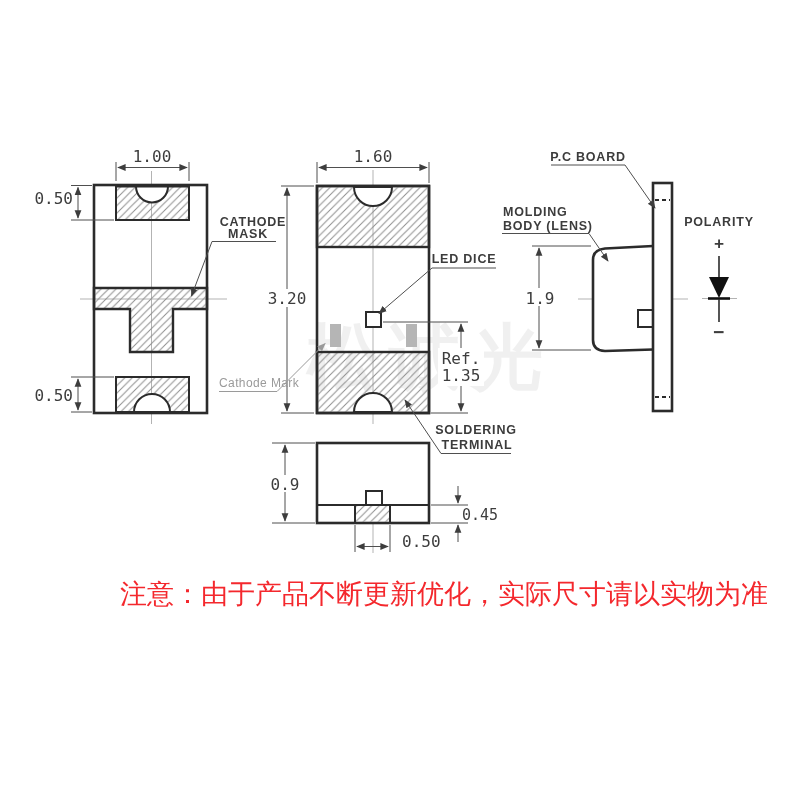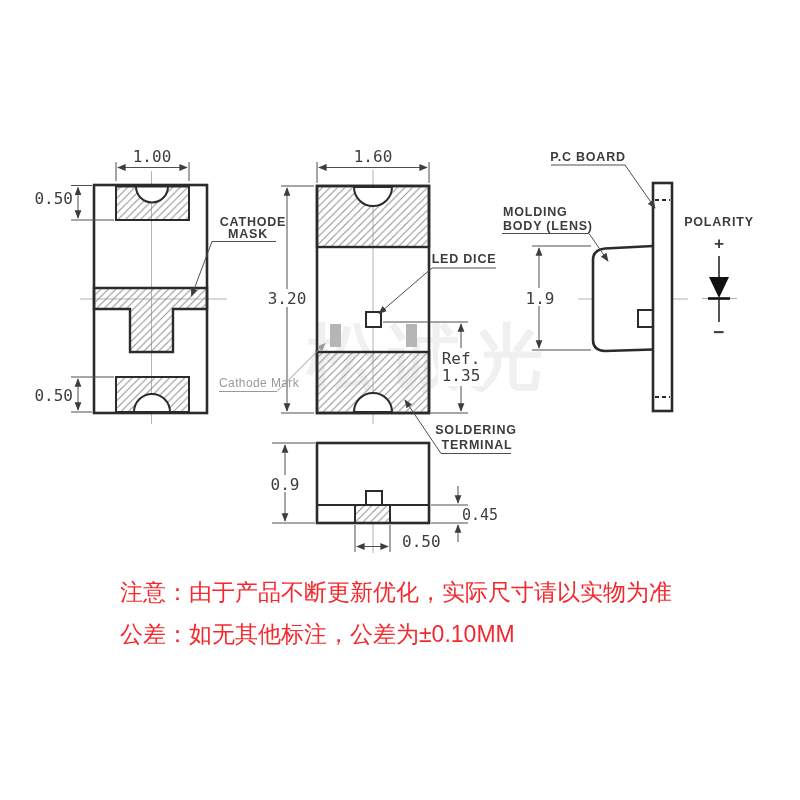--- a/index.html
+++ b/index.html
@@ -5,21 +5,21 @@
   html,body{margin:0;padding:0;background:#ffffff;}
   .stage{position:relative;width:800px;height:800px;background:#fff;overflow:hidden;
          font-family:"Liberation Sans",sans-serif;}
   svg text{user-select:none;}
   .dim{font-family:"DejaVu Sans Mono",monospace;font-size:16px;fill:#3d3d3d;}
   .dim-sm{font-family:"DejaVu Sans Mono",monospace;font-size:15px;fill:#3d3d3d;}
   .lbl{font-family:"Liberation Sans",sans-serif;font-size:12.5px;letter-spacing:0.8px;fill:#3c3c3c;font-weight:600;}
   .lbl-gray{font-family:"Liberation Sans",sans-serif;font-size:12px;letter-spacing:0.4px;fill:#9a9a9a;}
   .wm{font-family:"Liberation Sans",sans-serif;font-size:72px;letter-spacing:10px;fill:#000;opacity:0.055;font-weight:700;}
   .notes{position:absolute;left:120px;top:581px;color:#f4282d;
-         font-size:23px;line-height:1.0;font-family:"Liberation Sans",sans-serif;}
+         font-size:27px;line-height:1.0;font-family:"Liberation Sans",sans-serif;}
   .notes div{margin-bottom:19px;white-space:nowrap;}
 </style>
 </head>
 <body>
 
 <div class="stage">
 
 <svg width="800" height="800" viewBox="0 0 800 800">
   <defs>
     <pattern id="hatch" width="7.5" height="7.5" patternUnits="userSpaceOnUse">
@@ -203,16 +203,15 @@
     <path d="M709,277 L729,277 L719,298 Z" fill="#111"></path>
     <line x1="708" y1="298.5" x2="730" y2="298.5" stroke="#111" stroke-width="2.6"></line>
     <line x1="719" y1="299" x2="719" y2="322" stroke="#2b2b2b" stroke-width="1.6"></line>
     <text x="719" y="338" text-anchor="middle" style="font:bold 18px 'DejaVu Sans Mono',monospace;fill:#3d3d3d">−</text>
   </g>
 </svg>
 
 
 <div class="notes">
   <div>注意：由于产品不断更新优化，实际尺寸请以实物为准</div>
-  <div>公差：如无其他标注，公差为±0.10MM</div>
 </div>
 
 </div>
 
 </body></html>

